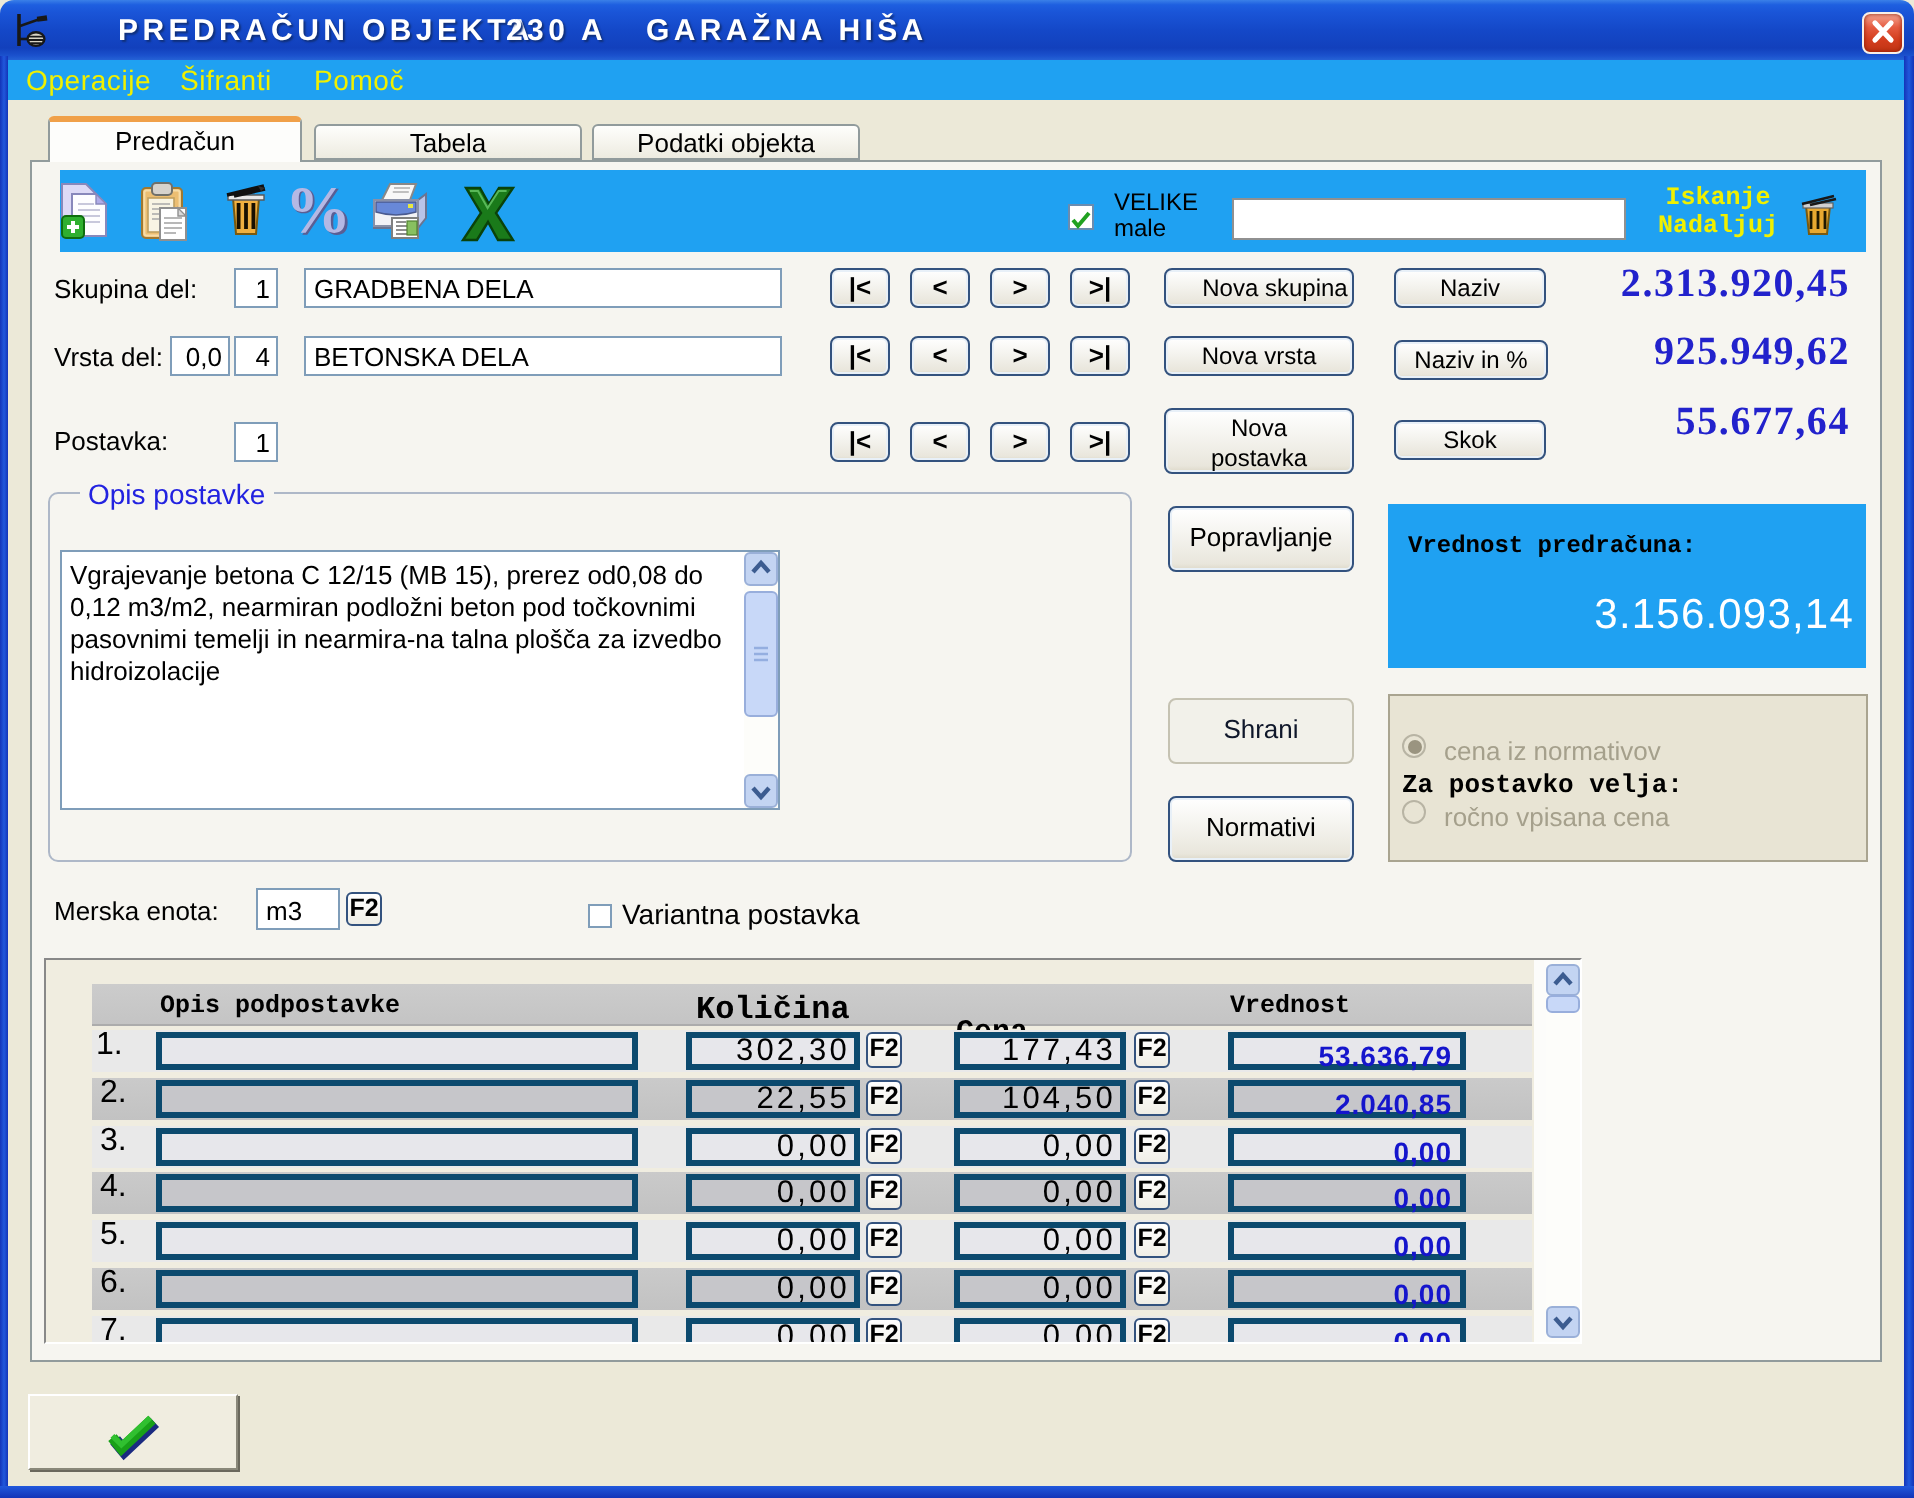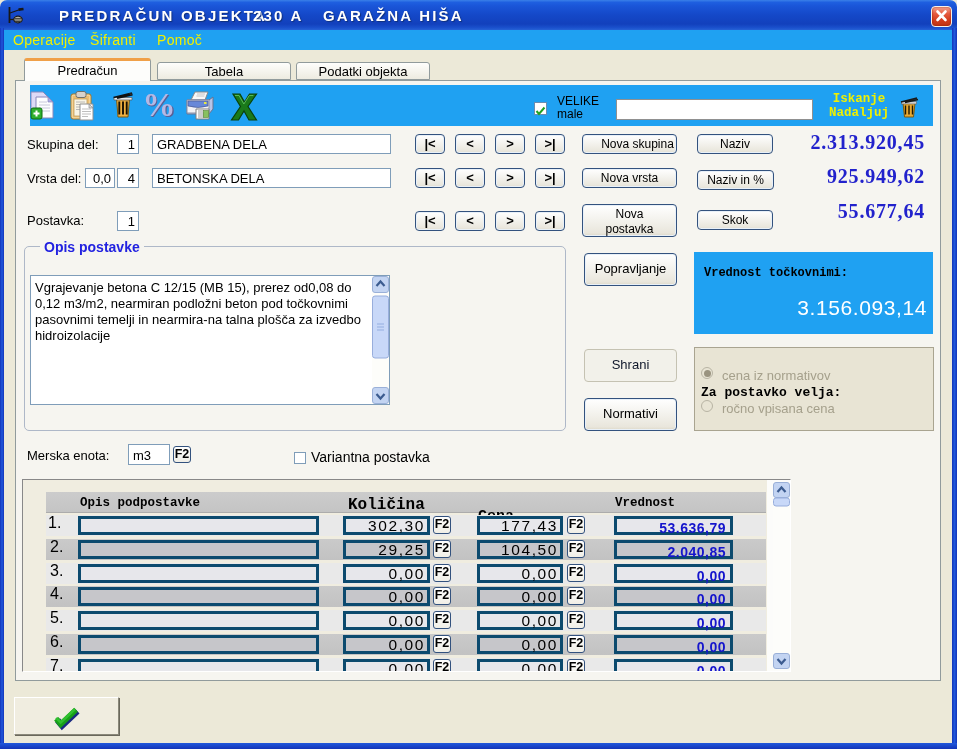--- a/index.html
+++ b/index.html
@@ -101,35 +101,35 @@
 <div class="abs btn" style="left:582px; top:204px; width:95px; height:33px; line-height:15px; padding-top:2px;">Nova<br>postavka</div>
 <div class="abs btn" style="left:697px; top:134px; width:76px; height:20px; line-height:18px;">Naziv</div>
 <div class="abs btn" style="left:697px; top:170px; width:77px; height:20px; line-height:18px;">Naziv in %</div>
 <div class="abs btn" style="left:697px; top:210px; width:76px; height:20px; line-height:18px;">Skok</div>
 
 <div class="abs val" style="left:725px; top:131px; width:200px;">2.313.920,45</div>
 <div class="abs val" style="left:725px; top:165px; width:200px;">925.949,62</div>
 <div class="abs val" style="left:725px; top:200px; width:200px;">55.677,64</div>
 
 <div class="abs gb" style="left:24px; top:246px; width:542px; height:185px;"></div>
-<div class="abs" style="left:40px; top:239px; background:#F6F5F0; padding:0 4px; font-size:14px; color:#2222E0;font-weight:bold;">Opis postavke</div>
+<div class="abs" style="left:40px; top:239px; background:#F6F5F0; padding:0 4px; font-size:14px; color:#2222E0;">Opis postavke</div>
 <div class="abs tf" style="left:30px; top:275px; width:360px; height:130px;"></div>
 <div class="abs" style="left:35px; top:280px; width:356px; font-size:13px; line-height:16px; color:#000; white-space:pre;">Vgrajevanje betona C 12/15 (MB 15), prerez od0,08 do
 0,12 m3/m2, nearmiran podložni beton pod točkovnimi
 pasovnimi temelji in nearmira-na talna plošča za izvedbo
 hidroizolacije</div>
 
 <div class="abs" id="ta-sb" style="left:372px; top:276px; width:17px; height:128px; background:#F5F4EF;"></div>
 
 <div class="abs btn" style="left:584px; top:253px; width:93px; height:33px; line-height:30px; font-size:13px;">Popravljanje</div>
 <div class="abs btn dis" style="left:584px; top:349px; width:93px; height:33px; line-height:30px; font-size:13px;">Shrani</div>
 <div class="abs btn" style="left:584px; top:398px; width:93px; height:33px; line-height:30px; font-size:13px;">Normativi</div>
 
 <div class="abs" style="left:694px; top:252px; width:239px; height:82px; background:#1FA1F2;"></div>
-<div class="abs slab" style="left:704px; top:266px; font-size:12px; color:#000;">Vrednost točkovnimi:</div>
+<div class="abs slab" style="left:704px; top:266px; font-size:12px; color:#000;">Vrednost predračuna:</div>
 <div class="abs" style="left:700px; top:296px; width:227px; text-align:right; color:#fff; font-size:21px; letter-spacing:0.6px;">3.156.093,14</div>
 
 <div class="abs" style="left:694px; top:347px; width:240px; height:84px; background:#E8E4D4; border:1px solid #A9A490;"></div>
 <div class="abs slab" style="left:701px; top:353px; font-size:13px; color:#000;margin-top:32px;">Za postavko velja:</div>
 <div class="abs" style="left:701px; top:367px; width:12px; height:12px; border:1px solid #B8B4A4; border-radius:50%; background:#E8E4D4;"></div>
 <div class="abs" style="left:704px; top:370px; width:7px; height:7px; border-radius:50%; background:#9A9480;"></div>
 <div class="abs" style="left:722px; top:368px; font-size:13px; color:#A5A08C;">cena iz normativov</div>
 <div class="abs" style="left:701px; top:400px; width:12px; height:12px; border:1px solid #B8B4A4; border-radius:50%; background:#E8E4D4;"></div>
 <div class="abs" style="left:722px; top:401px; font-size:13px; color:#A5A08C;">ročno vpisana cena</div>
 
@@ -151,21 +151,21 @@
   <div class="abs" style="left:25px; top:34px; font-size:16px;">1.</div>
   <div class="abs trf" style="left:55px; top:36px; width:241px; background:#E7E7EB;"></div>
   <div class="abs trf" style="left:320px; top:36px; width:87px; background:#E7E7EB; text-align:right; padding:0 2px 0 0; line-height:14px;">302,30</div>
   <div class="abs f2" style="left:410px; top:36px; width:18px; height:18px; line-height:15px;">F2</div>
   <div class="abs trf" style="left:454px; top:36px; width:86px; background:#E7E7EB; text-align:right; padding:0 2px 0 0; line-height:14px;">177,43</div>
   <div class="abs f2" style="left:544px; top:36px; width:18px; height:18px; line-height:15px;">F2</div>
   <div class="abs trf vred" style="left:591px; top:36px; width:119px; background:#E7E7EB; text-align:right; padding:1px 4px 0 0; font-size:14px; letter-spacing:0.5px; color:#1515CC;">53.636,79</div>
   <div class="abs" style="left:23px; top:59px; width:720px; height:21px; background:linear-gradient(180deg,#CACACA,#C2C2C2);"></div>
   <div class="abs" style="left:27px; top:58px; font-size:16px;">2.</div>
   <div class="abs trf" style="left:55px; top:60px; width:241px; background:#C6C6CA;"></div>
-  <div class="abs trf" style="left:320px; top:60px; width:87px; background:#C6C6CA; text-align:right; padding:0 2px 0 0; line-height:14px;">29,25</div>
+  <div class="abs trf" style="left:320px; top:60px; width:87px; background:#C6C6CA; text-align:right; padding:0 2px 0 0; line-height:14px;">22,55</div>
   <div class="abs f2" style="left:410px; top:60px; width:18px; height:18px; line-height:15px;">F2</div>
   <div class="abs trf" style="left:454px; top:60px; width:86px; background:#C6C6CA; text-align:right; padding:0 2px 0 0; line-height:14px;">104,50</div>
   <div class="abs f2" style="left:544px; top:60px; width:18px; height:18px; line-height:15px;">F2</div>
   <div class="abs trf vred" style="left:591px; top:60px; width:119px; background:#C6C6CA; text-align:right; padding:1px 4px 0 0; font-size:14px; letter-spacing:0.5px; color:#1515CC;">2.040,85</div>
   <div class="abs" style="left:23px; top:83px; width:720px; height:21px; background:#E9E9E9;"></div>
   <div class="abs" style="left:27px; top:82px; font-size:16px;">3.</div>
   <div class="abs trf" style="left:55px; top:84px; width:241px; background:#E7E7EB;"></div>
   <div class="abs trf" style="left:320px; top:84px; width:87px; background:#E7E7EB; text-align:right; padding:0 2px 0 0; line-height:14px;">0,00</div>
   <div class="abs f2" style="left:410px; top:84px; width:18px; height:18px; line-height:15px;">F2</div>
   <div class="abs trf" style="left:454px; top:84px; width:86px; background:#E7E7EB; text-align:right; padding:0 2px 0 0; line-height:14px;">0,00</div>

